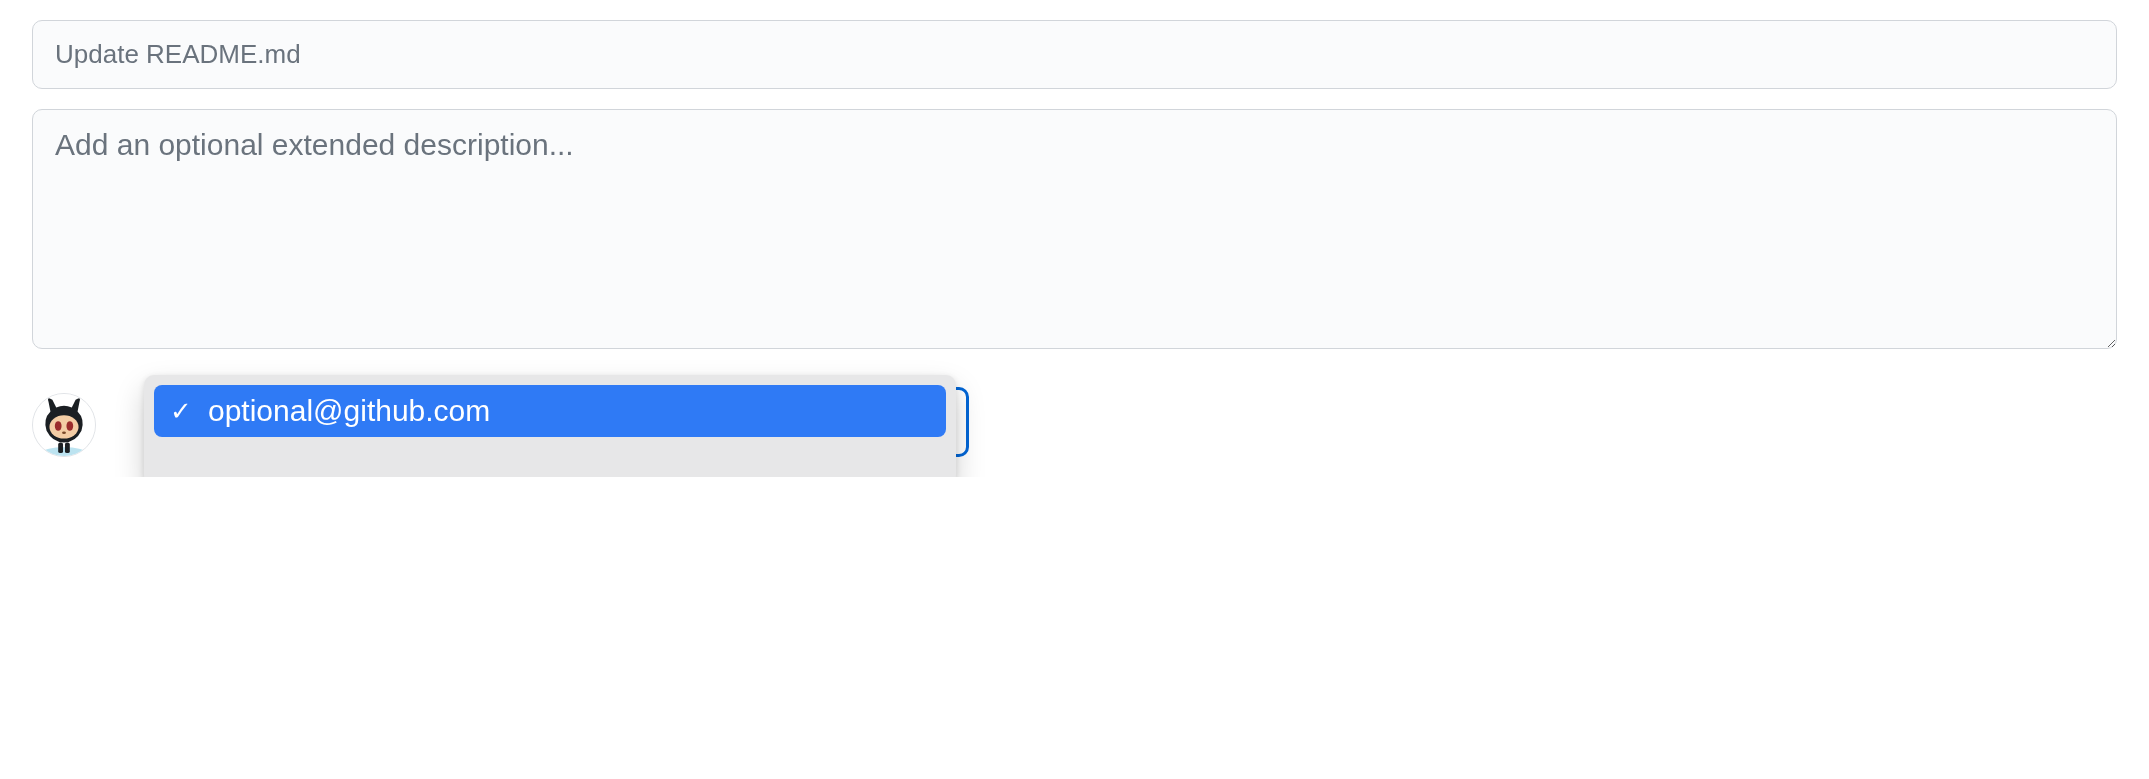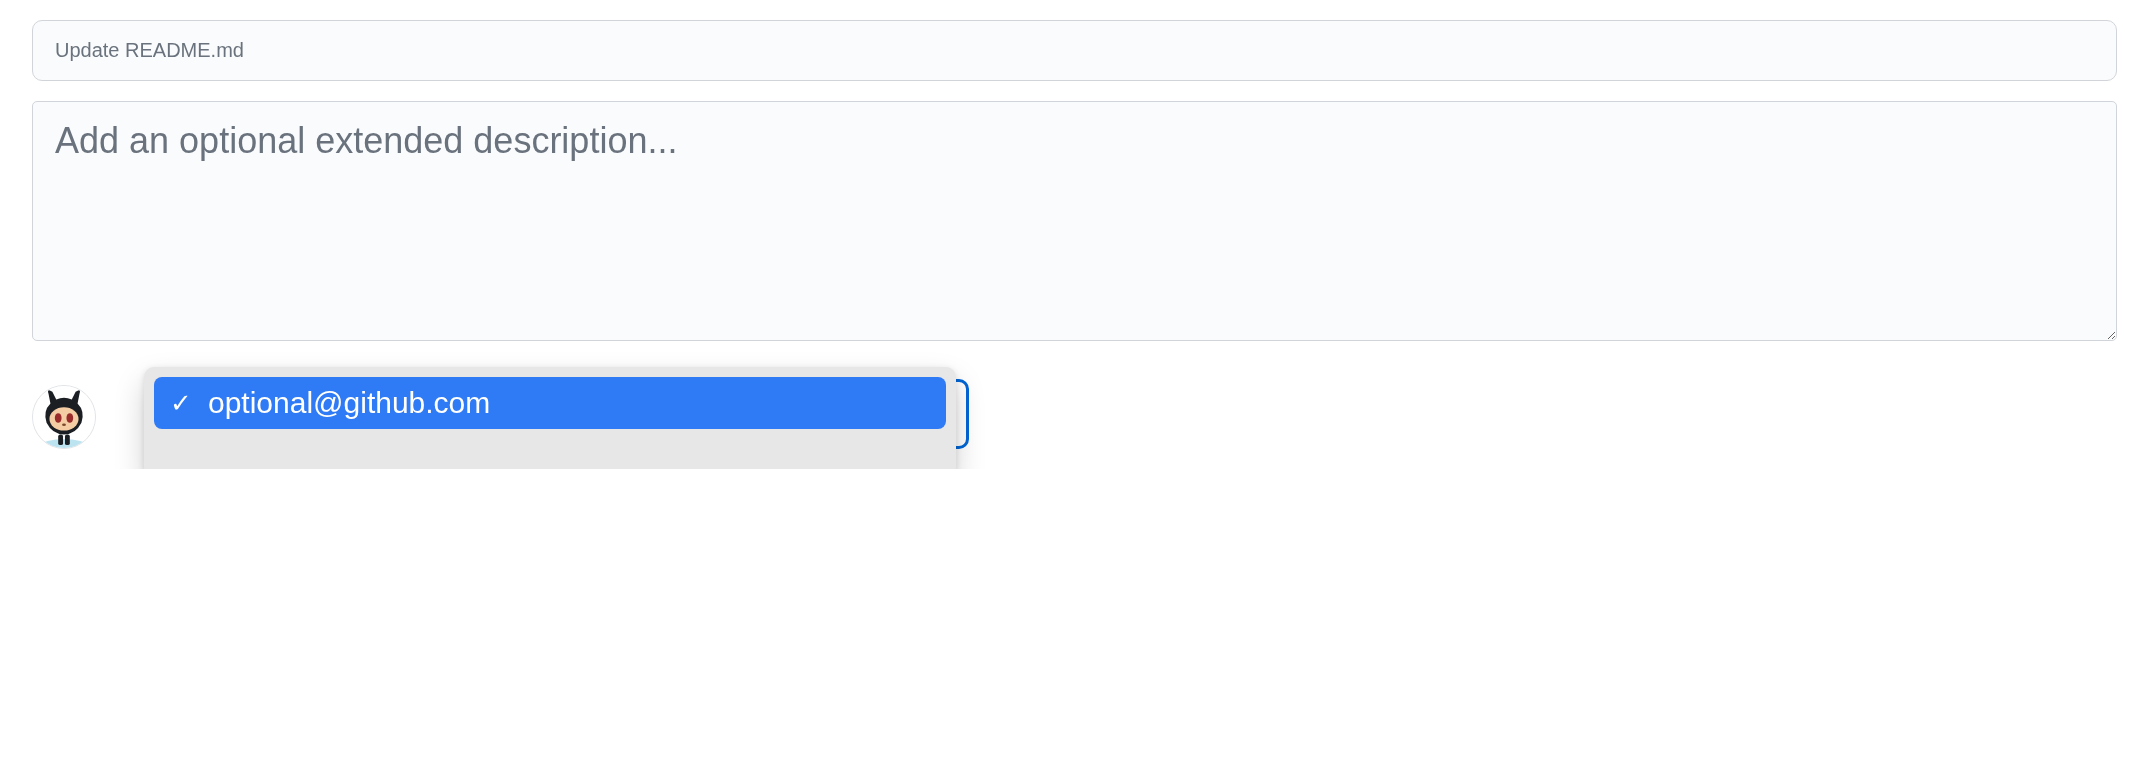--- a/index.html
+++ b/index.html
@@ -6,37 +6,37 @@
   body {
     margin: 0;
     padding: 20px 32px;
     font-family: -apple-system, BlinkMacSystemFont, "Segoe UI", Helvetica, Arial, sans-serif;
     background: #ffffff;
     width: 2149px;
   }
   .commit-summary {
     width: 100%;
     padding: 18px 22px;
-    font-size: 20px;
+    font-size: 26px;
     color: #6a737d;
     background: #fafbfc;
     border: 1px solid #d1d5da;
     border-radius: 10px;
     outline: none;
   }
   .commit-summary::placeholder { color: #6a737d; }
   .commit-desc {
     width: 100%;
     margin-top: 20px;
     padding: 18px 22px;
-    font-size: 36px;
+    font-size: 30px;
     color: #6a737d;
     background: #fafbfc;
     border: 1px solid #d1d5da;
-    border-radius: 5px;
+    border-radius: 10px;
     outline: none;
     height: 240px;
     resize: both;
     font-family: inherit;
   }
   .commit-desc::placeholder { color: #6a737d; }
   .author-row {
     display: flex;
     align-items: flex-start;
     margin-top: 40px;

